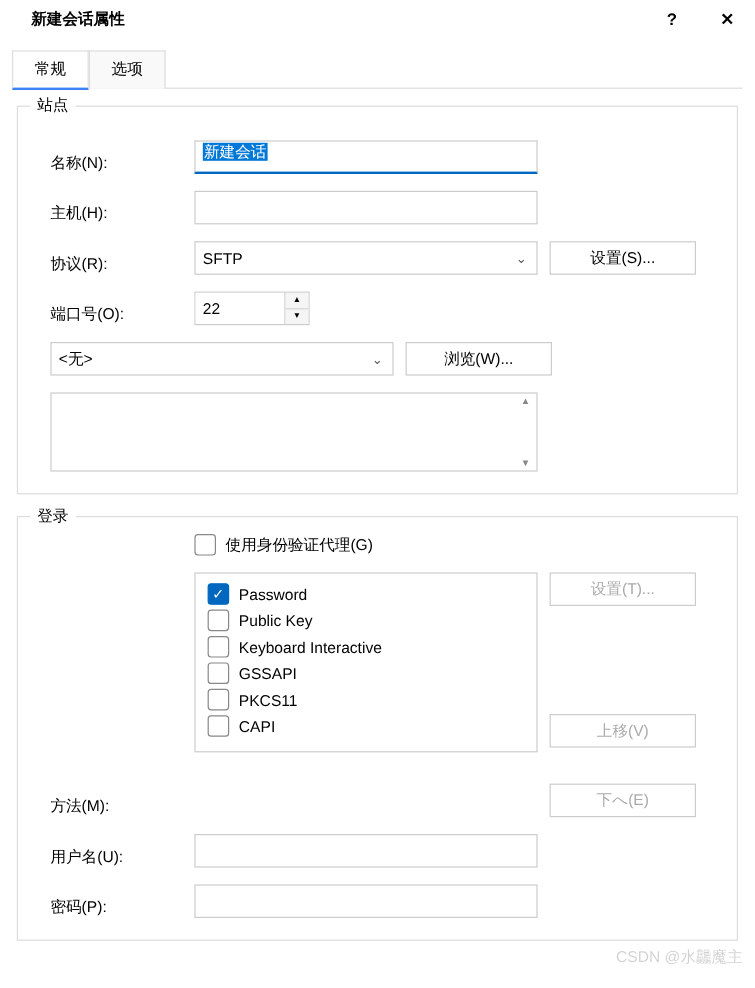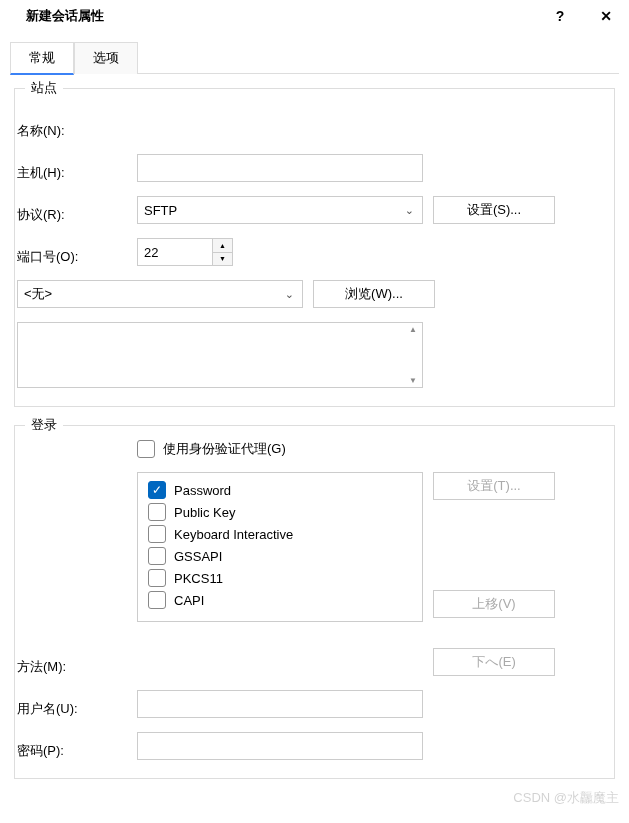--- a/index.html
+++ b/index.html
@@ -50,21 +50,21 @@
       bottom: 0;
       left: 0;
       right: 0;
       height: 1px;
       background: #ddd;
       z-index: 1;
     }
     .content { padding: 14px; }
     .fieldset {
       border: 1px solid #ddd;
-      padding: 14px 14px 18px 2px;
+      padding: 14px 14px 18px 27px;
       margin-bottom: 18px;
       position: relative;
     }
     .fieldset-legend {
       position: absolute;
       top: -10px;
       left: 10px;
       background: #fff;
       padding: 0 6px;
       font-size: 13px;
@@ -243,20 +243,23 @@
   <div class="tab-line"></div>
 </div>
 
 <div class="content">
 
   <div class="fieldset">
     <div class="fieldset-legend">站点</div>
 
     <div class="form-row">
       <div class="form-label">名称(N):</div>
+      <div class="form-control-area">
+        <div class="text-input input-name"><span class="sel">新建会话</span></div>
+      </div>
     </div>
 
     <div class="form-row">
       <div class="form-label">主机(H):</div>
       <div class="form-control-area">
         <input type="text" class="input-host" value="" style="">
       </div>
     </div>
 
     <div class="form-row">

